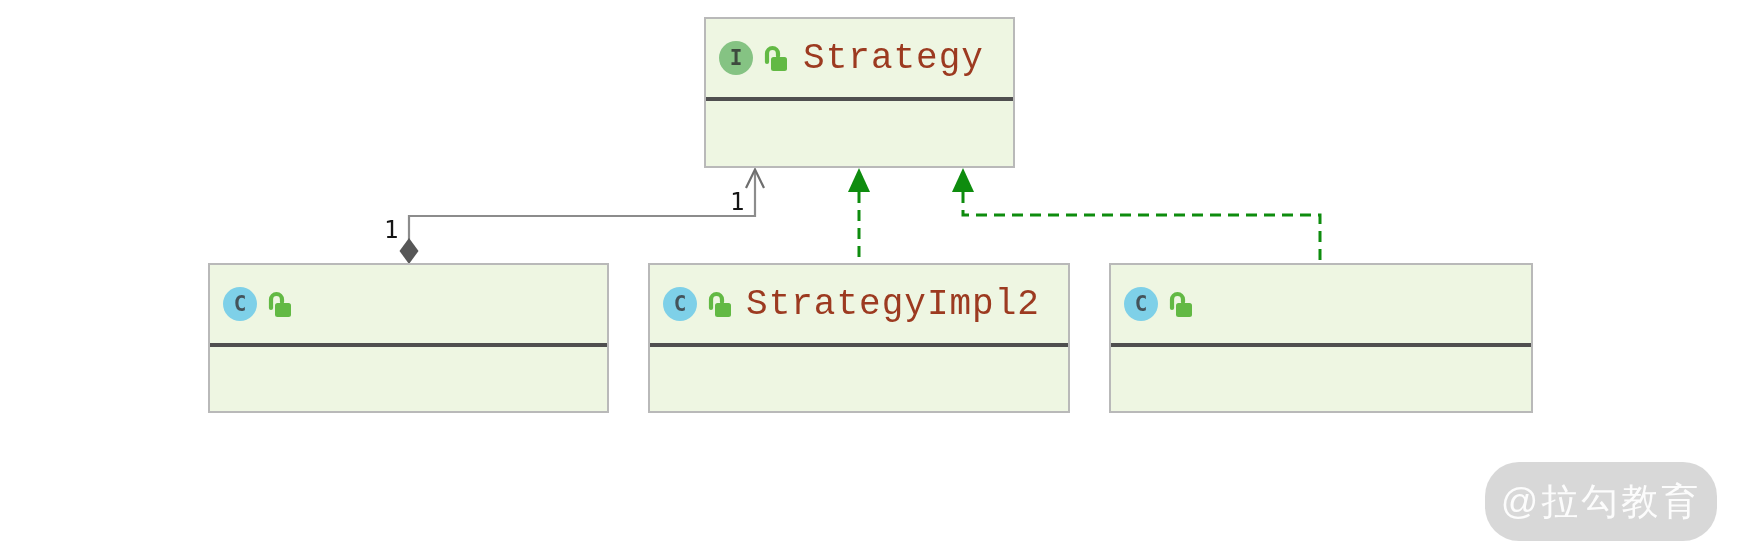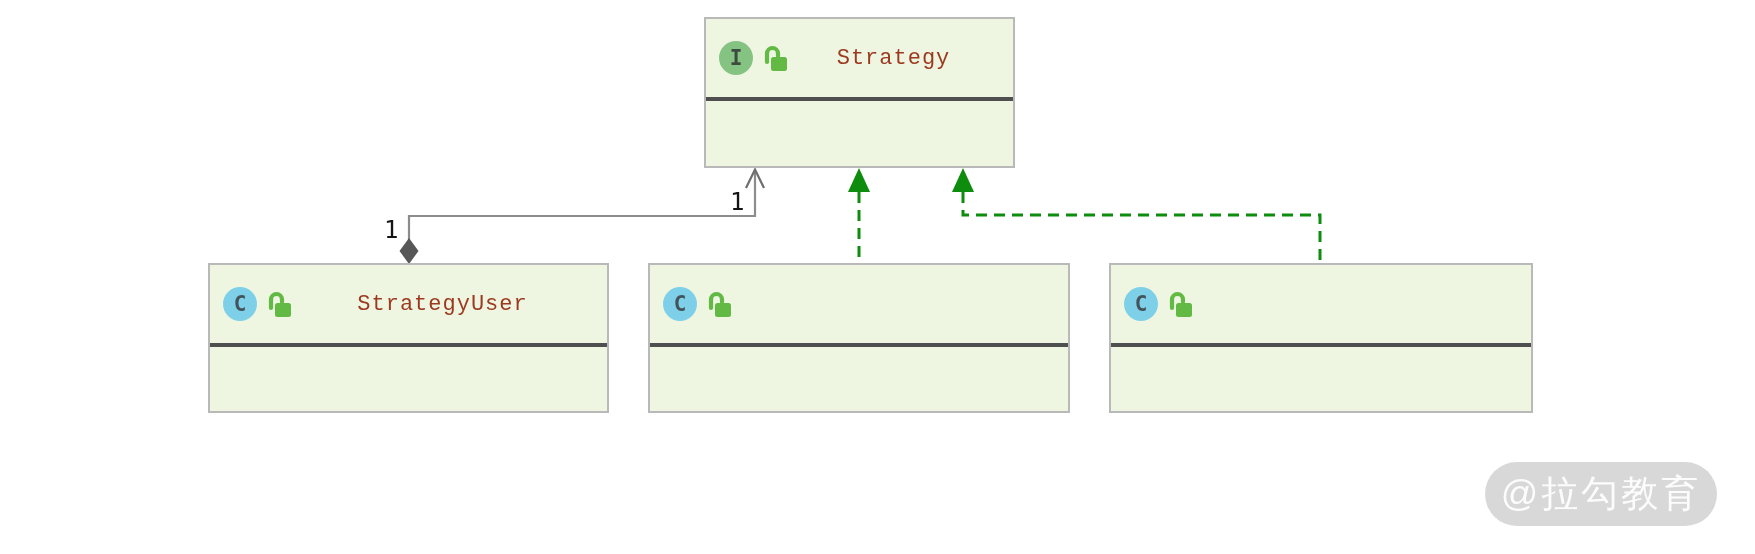--- a/index.html
+++ b/index.html
@@ -46,21 +46,21 @@
     color: #44535a;
   }
   .badge-interface { background: #85c383; color: #3d4a3e; }
   .badge-class     { background: #7ed0e8; }
 
   .lock-wrap { margin-left: 10px; flex: 0 0 auto; display: flex; align-items: center; }
 
   .class-name {
     flex: 1;
     text-align: center;
-    font-size: 22px;
+    font-size: 36px;
     color: #9c3a20;
     white-space: nowrap;
     letter-spacing: 1px;
   }
 
   
   .mult-label {
     position: absolute;
     font-family: "DejaVu Sans Mono", monospace;
     font-size: 24px;
@@ -72,21 +72,21 @@
   #edges {
     position: absolute;
     left: 0; top: 0;
     width: 1755px; height: 554px;
   }
 
   
   .watermark {
     position: absolute;
     left: 1485px; top: 462px;
-    width: 232px; height: 64px;
+    width: 232px; height: 79px;
     background: rgba(211, 211, 211, 0.88);
     border-radius: 34px;
     display: flex;
     align-items: center;
     justify-content: center;
     font-family: "Liberation Sans", "DejaVu Sans", sans-serif;
     font-size: 37px;
     color: rgba(255, 255, 255, 0.92);
     letter-spacing: 3px;
     user-select: none;
@@ -134,37 +134,37 @@
     <div class="title-bar">
       <div class="badge-circle badge-class">
         <span>C</span>
       </div>
       <span class="lock-wrap">
         <svg width="25" height="27" viewBox="0 0 25 27">
           <path d="M4 17 L4 8.5 A5.5 5.5 0 0 1 15 8.5 L15 11" fill="none" stroke="#62b944" stroke-width="4.2" stroke-linecap="round"></path>
           <rect x="8" y="12" width="16" height="14" rx="2.5" fill="#62b944"></rect>
         </svg>
       </span>
-      <span class="class-name">StrategyUser</span>
     </div>
     <div class="divider"></div>
     <div class="compartment"></div>
   </div>
 
   <div class="uml-node" style="left:648px; top:263px; width:422px; height:150px;">
     <div class="title-bar">
       <div class="badge-circle badge-class">
         <span>C</span>
       </div>
       <span class="lock-wrap">
         <svg width="25" height="27" viewBox="0 0 25 27">
           <path d="M4 17 L4 8.5 A5.5 5.5 0 0 1 15 8.5 L15 11" fill="none" stroke="#62b944" stroke-width="4.2" stroke-linecap="round"></path>
           <rect x="8" y="12" width="16" height="14" rx="2.5" fill="#62b944"></rect>
         </svg>
       </span>
+      <span class="class-name">StrategyImpl2</span>
     </div>
     <div class="divider"></div>
     <div class="compartment"></div>
   </div>
 
   <div class="uml-node" style="left:1109px; top:263px; width:424px; height:150px;">
     <div class="title-bar">
       <div class="badge-circle badge-class">
         <span>C</span>
       </div>

